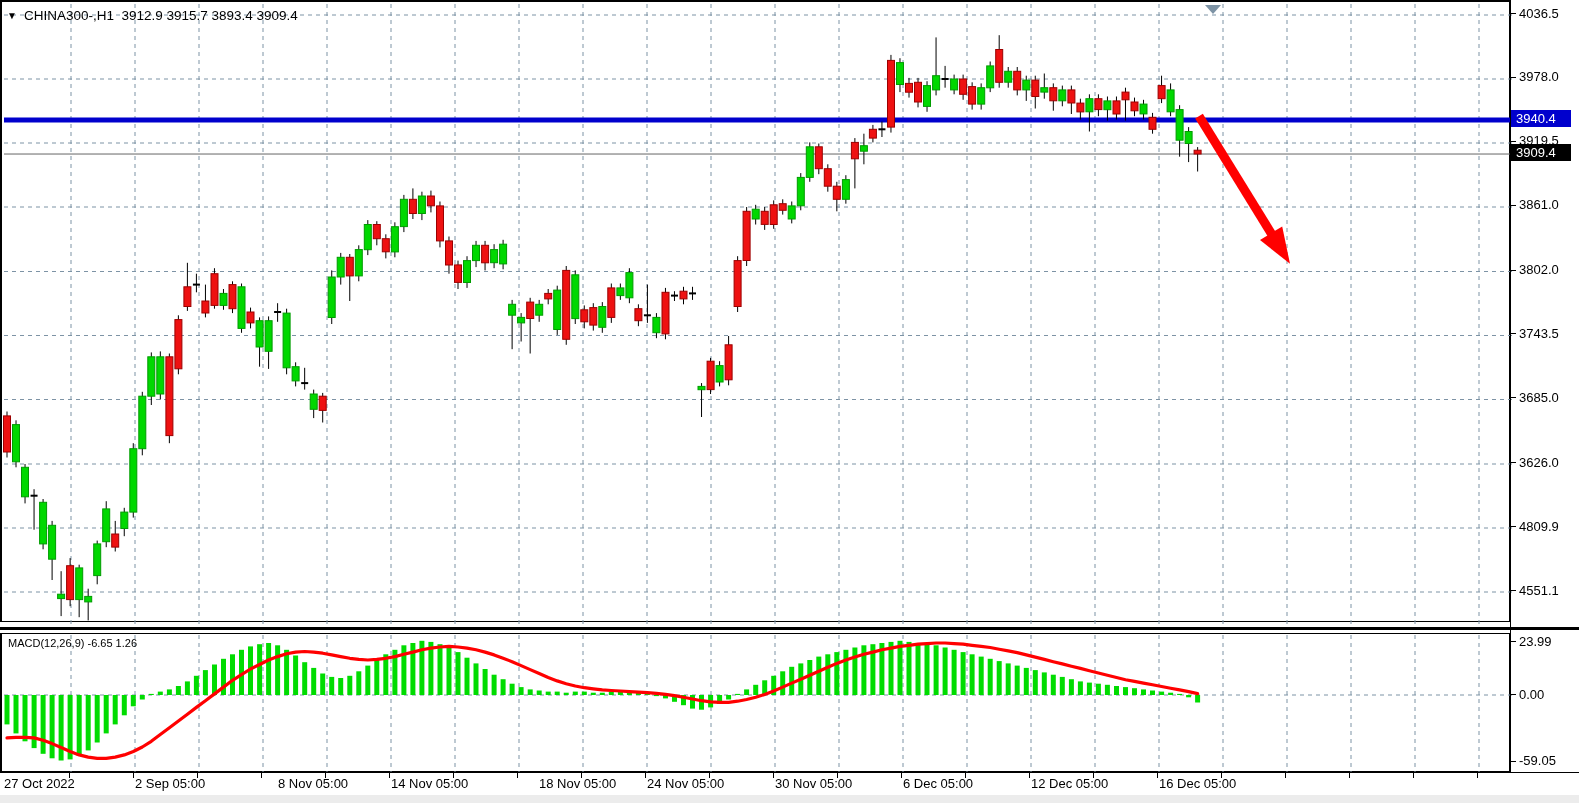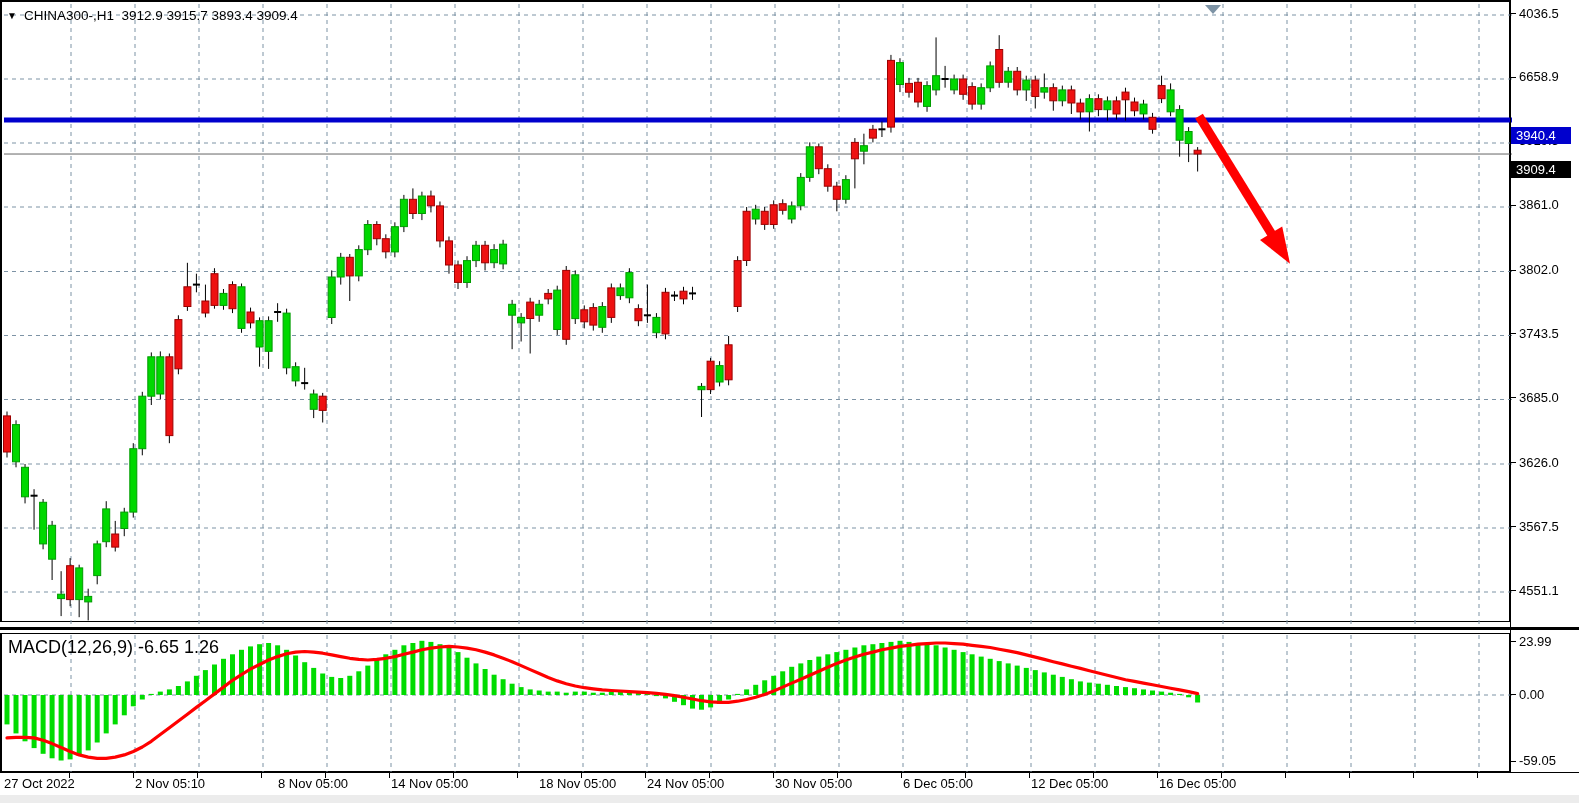--- a/index.html
+++ b/index.html
@@ -10,25 +10,25 @@
   #main-pane{position:absolute;left:0;top:0;width:1510px;height:622px;
     border-top:2px solid #000;border-left:2px solid #000;border-right:1px solid #000;border-bottom:1px solid #000;
     box-sizing:border-box;background:#fff;}
   #macd-pane{position:absolute;left:0;top:633px;width:1510px;height:139px;
     border:1px solid #000;border-left:2px solid #000;box-sizing:border-box;background:#fff;}
   #pane-splitter{position:absolute;left:0;top:627px;width:1579px;height:3px;background:#000;}
   #macd-bottom-line{position:absolute;left:0;top:772px;width:1579px;height:1px;background:#000;}
   #axis-line{position:absolute;left:1510px;top:0;width:1px;height:772px;background:#000;}
   #chart-title{position:absolute;left:7px;top:8px;font-size:13.5px;color:#000;white-space:pre;}
   #chart-title .tri{font-size:10px;vertical-align:1px;margin-right:7px;}
-  #macd-label{position:absolute;left:8px;top:637px;font-size:18px;color:#000;white-space:pre;}
+  #macd-label{position:absolute;left:8px;top:637px;font-size:11px;color:#000;white-space:pre;}
   .pricelabel{position:absolute;left:1519px;font-size:13px;color:#000;}
   .ptick{position:absolute;left:1510px;width:6px;height:1px;background:#000;}
   .badge{position:absolute;left:1511px;height:17px;line-height:17px;color:#fff;font-size:13px;
-    padding:0 5px;min-width:50px;margin-top:17px;}
+    padding:0 5px;min-width:50px;}
   .timelabel{position:absolute;top:776px;font-size:13px;color:#000;white-space:nowrap;}
   .ttick{position:absolute;top:772px;width:1px;height:6px;background:#000;}
   #bottom-strip{position:absolute;left:0;top:795px;width:1579px;height:8px;background:#ececec;}
   svg{position:absolute;left:0;overflow:visible;}
 </style>
 </head>
 <body>
 
 <div id="chart-window">
 
@@ -787,35 +787,35 @@
   </div>
   <div id="macd-label"><span>MACD(12,26,9)</span><span> </span><span>-6.65 1.26</span></div>
 
   <div id="macd-bottom-line"></div>
   <div id="axis-line"></div>
 
   <div id="price-axis">
       <div class="ptick" style="top:13px"></div>
       <div class="pricelabel" style="top:6px">4036.5</div>
       <div class="ptick" style="top:77px"></div>
-      <div class="pricelabel" style="top:69px">6658.9</div>
+      <div class="pricelabel" style="top:69px">3978.0</div>
       <div class="ptick" style="top:141px"></div>
       <div class="pricelabel" style="top:133px">3919.5</div>
       <div class="ptick" style="top:205px"></div>
       <div class="pricelabel" style="top:197px">3861.0</div>
       <div class="ptick" style="top:270px"></div>
       <div class="pricelabel" style="top:262px">3802.0</div>
       <div class="ptick" style="top:333px"></div>
       <div class="pricelabel" style="top:326px">3743.5</div>
       <div class="ptick" style="top:397px"></div>
       <div class="pricelabel" style="top:390px">3685.0</div>
       <div class="ptick" style="top:462px"></div>
       <div class="pricelabel" style="top:455px">3626.0</div>
       <div class="ptick" style="top:526px"></div>
-      <div class="pricelabel" style="top:519px">3567.5</div>
+      <div class="pricelabel" style="top:519px">4809.9</div>
       <div class="ptick" style="top:590px"></div>
       <div class="pricelabel" style="top:583px">4551.1</div>
       <div class="ptick" style="top:641px"></div>
       <div class="pricelabel" style="top:634px">23.99</div>
       <div class="ptick" style="top:694px"></div>
       <div class="pricelabel" style="top:687px">0.00</div>
       <div class="ptick" style="top:761px"></div>
       <div class="pricelabel" style="top:753px">-59.05</div>
       <div class="badge" style="top:110px;background:#0000CD">3940.4</div>
       <div class="badge" style="top:144px;background:#000000">3909.4</div>
@@ -838,21 +838,21 @@
       <div class="ttick" style="left:965px"></div>
       <div class="ttick" style="left:1029px"></div>
       <div class="ttick" style="left:1093px"></div>
       <div class="ttick" style="left:1157px"></div>
       <div class="ttick" style="left:1221px"></div>
       <div class="ttick" style="left:1285px"></div>
       <div class="ttick" style="left:1349px"></div>
       <div class="ttick" style="left:1413px"></div>
       <div class="ttick" style="left:1477px"></div>
       <div class="timelabel" style="left:4px">27 Oct 2022</div>
-      <div class="timelabel" style="left:135px">2 Nov 05:10</div>
+      <div class="timelabel" style="left:135px">2 Sep 05:00</div>
       <div class="timelabel" style="left:278px">8 Nov 05:00</div>
       <div class="timelabel" style="left:391px">14 Nov 05:00</div>
       <div class="timelabel" style="left:539px">18 Nov 05:00</div>
       <div class="timelabel" style="left:647px">24 Nov 05:00</div>
       <div class="timelabel" style="left:775px">30 Nov 05:00</div>
       <div class="timelabel" style="left:903px">6 Dec 05:00</div>
       <div class="timelabel" style="left:1031px">12 Dec 05:00</div>
       <div class="timelabel" style="left:1159px">16 Dec 05:00</div>
     </div>
 

